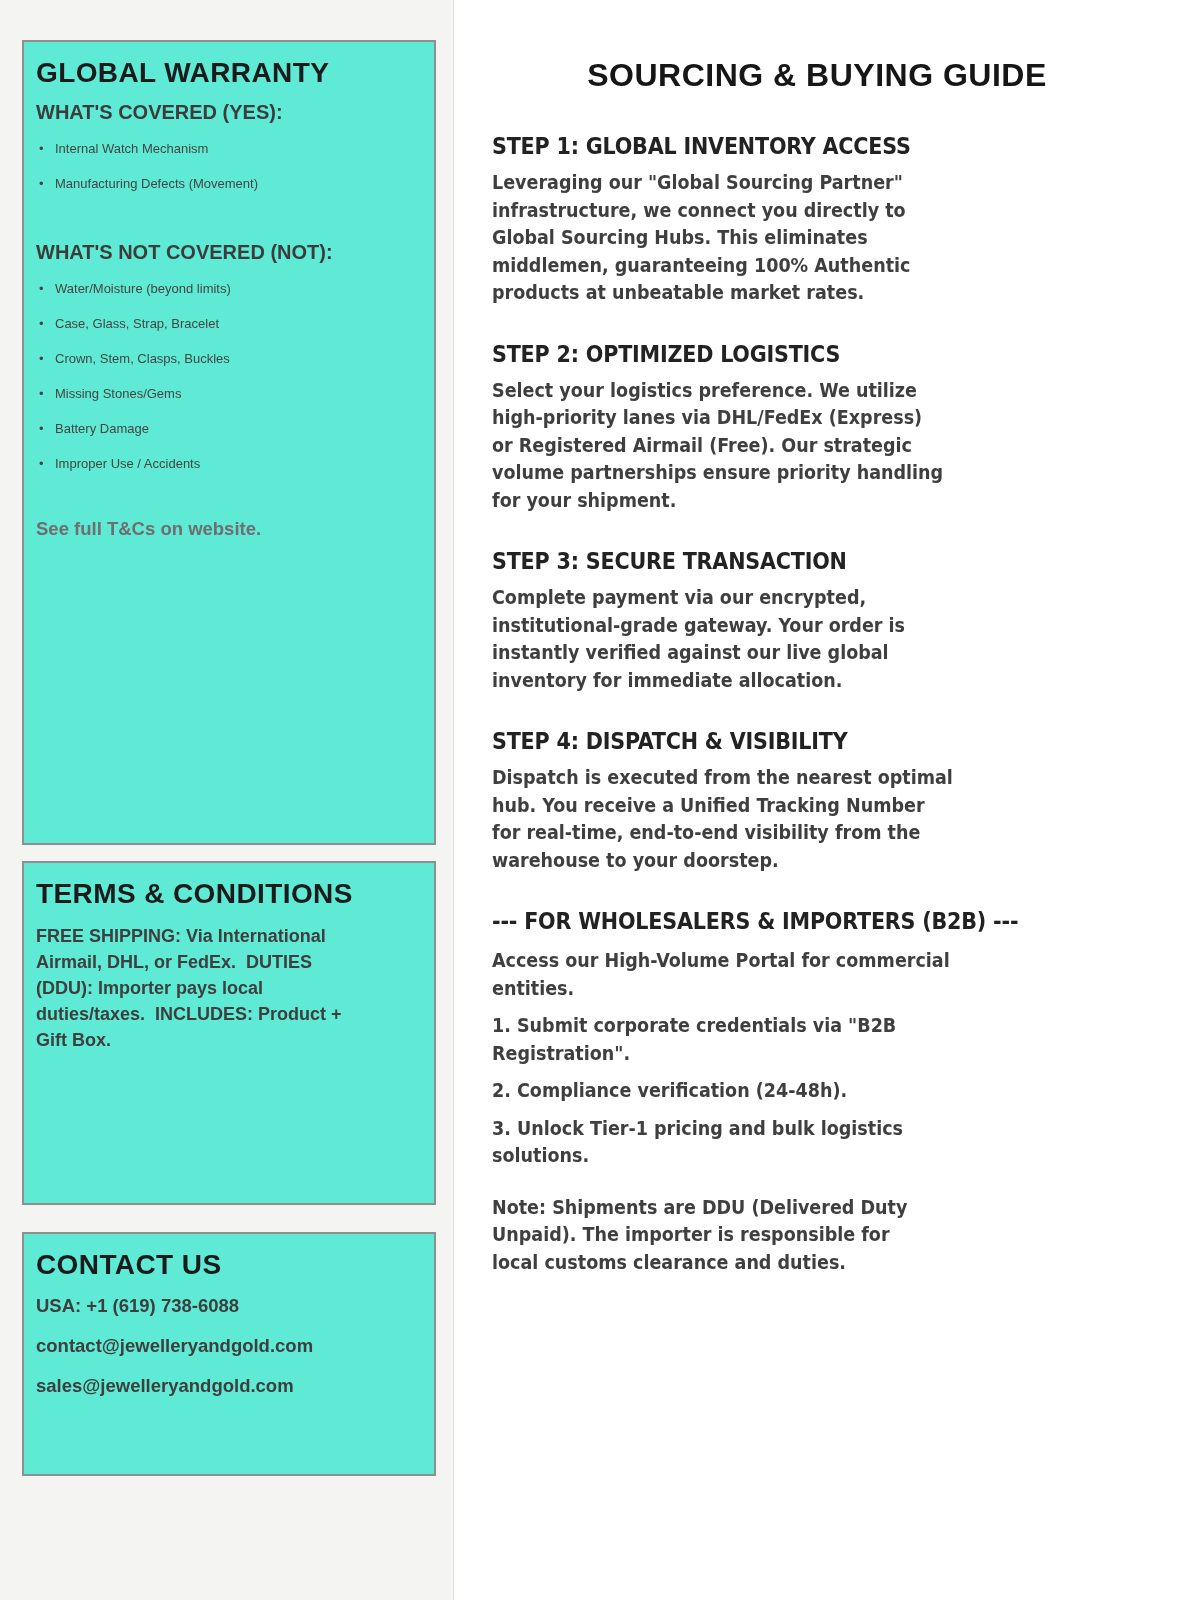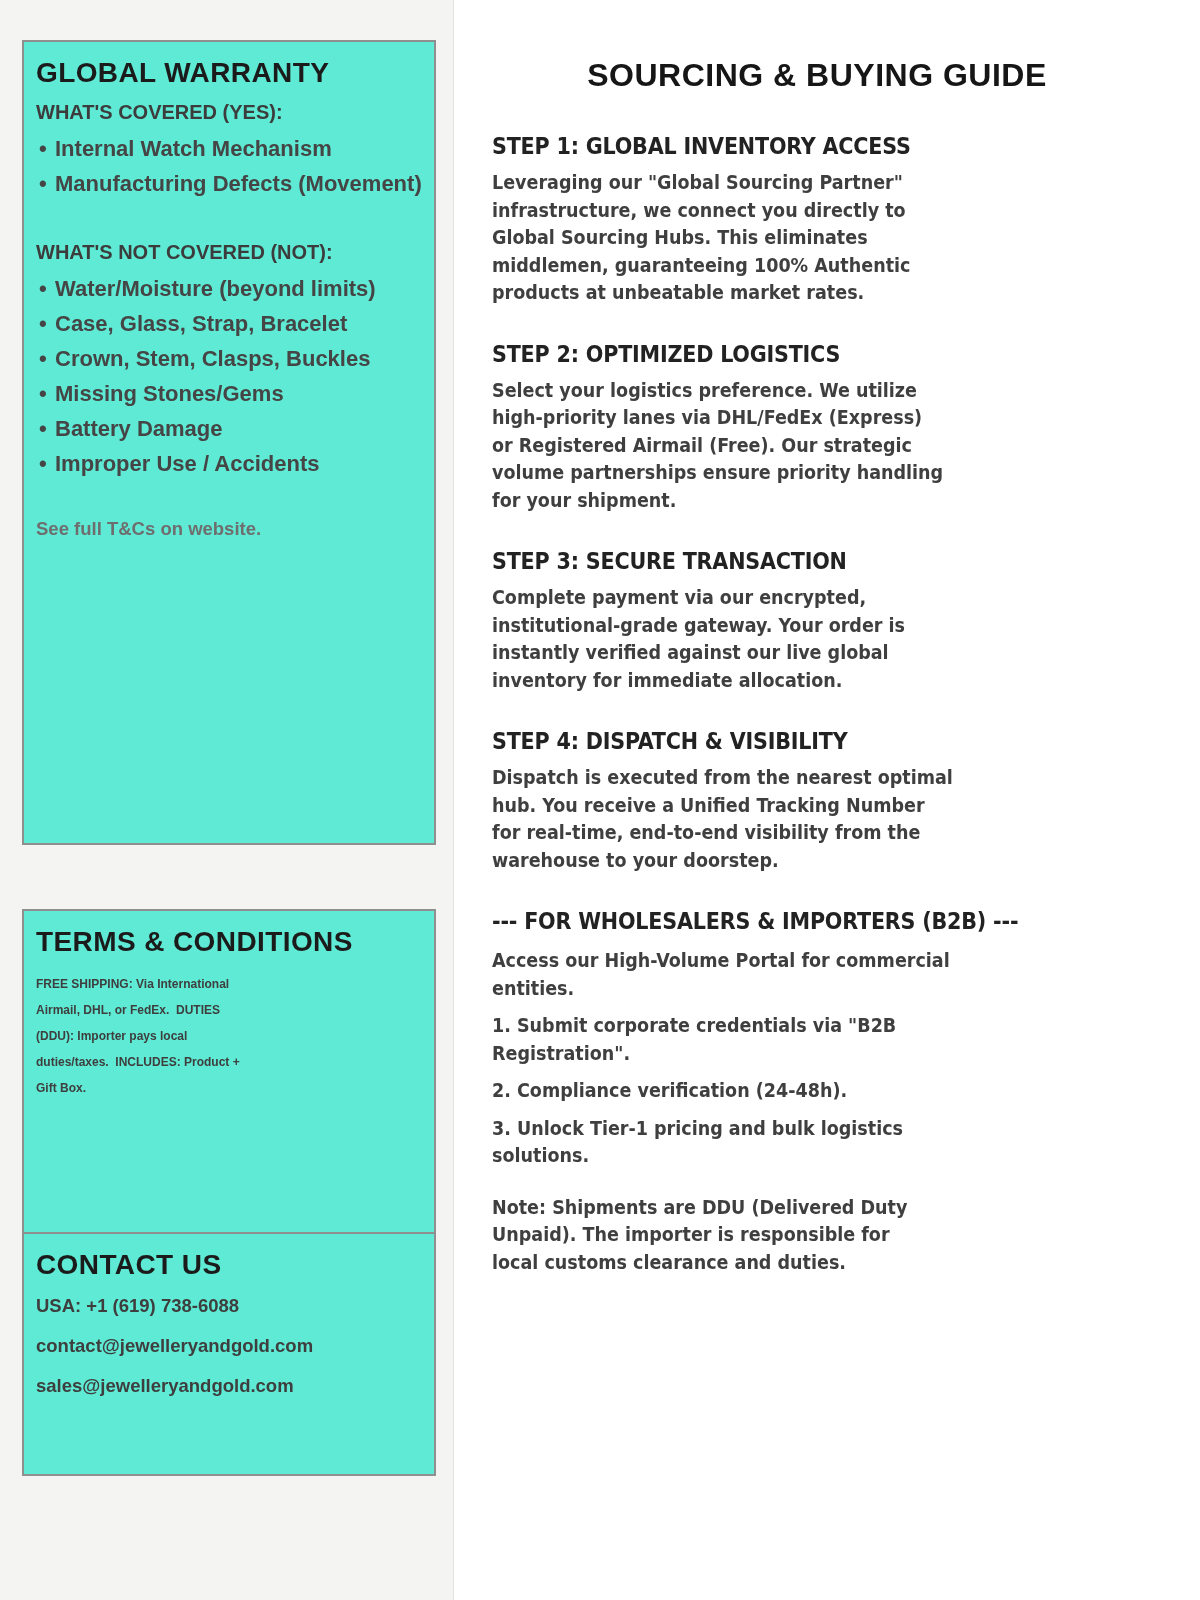--- a/index.html
+++ b/index.html
@@ -20,42 +20,42 @@
     box-sizing: border-box;
   }
   .panel {
     position: absolute; left: 22px; width: 414px;
     border: 2px solid #8f8f8f;
     background: #5eead4;
     box-sizing: border-box;
     padding: 14px 8px 0 12px;
   }
   .panel-warranty { top: 40px;  height: 805px; }
-  .panel-terms    { top: 909px; height: 344px; }
+  .panel-terms    { top: 861px; height: 344px; }
   .panel-contact  { top: 1232px; height: 244px; }
 
   .panel-title {
     margin: 0; font-size: 28px; line-height: 34px;
     font-weight: 800; color: #1b1b1b; letter-spacing: 0.4px;
   }
   .sub-heading {
     margin: 10px 0 0; font-size: 20px; line-height: 24px;
     font-weight: 700; color: #3c3c3c;
   }
   .sub-heading.second { margin-top: 46px; }
   ul.bullet-list { list-style: none; margin: 4px 0 0; padding: 0; }
   li.bullet {
     position: relative; margin-top: 14px; padding-left: 19px;
-    font-size: 22px; line-height: 21px; font-weight: 700; color: #454545;
+    font-size: 13px; line-height: 21px; font-weight: 400; color: #454545;
   }
   li.bullet::before { content: "\2022"; position: absolute; left: 3px; top: 0; color: #454545; }
   .footnote { margin: 44px 0 0; font-size: 18.5px; font-weight: 600; color: #6e6e6e; }
 
   .panel-body {
-    margin: 12px 0 0; font-size: 12px; line-height: 26px;
+    margin: 12px 0 0; font-size: 18px; line-height: 26px;
     font-weight: 700; color: #3e3e3e; white-space: pre-line;
   }
   .contact-line { margin: 18px 0 0; font-size: 18.5px; line-height: 22px; font-weight: 700; color: #3e3e3e; }
   .contact-line.first { margin-top: 13px; }
 
   
   .main {
     position: absolute; left: 455px; top: 0;
     width: 745px; height: 1600px; background: #ffffff;
   }

